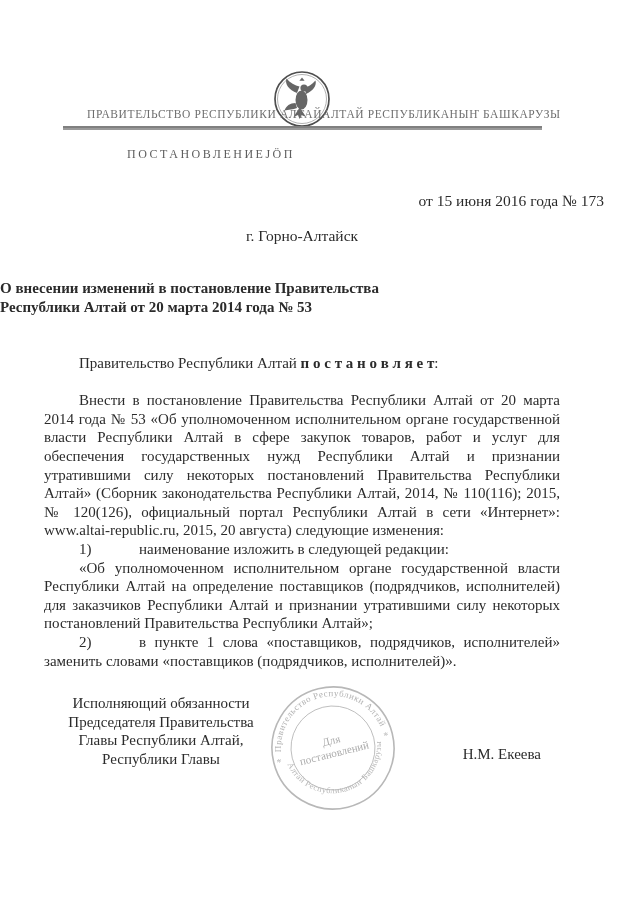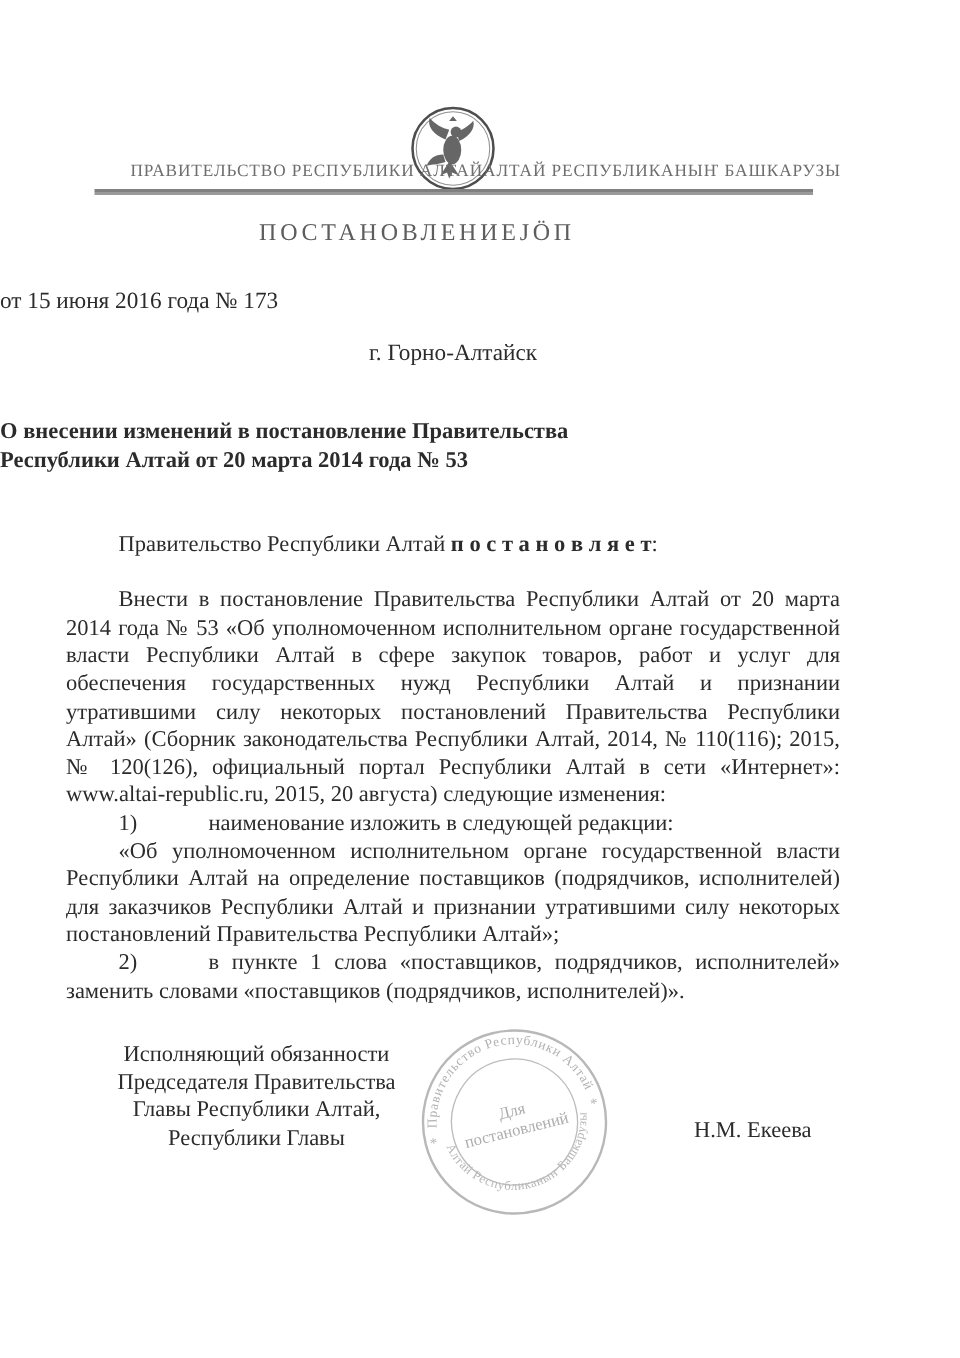--- a/index.html
+++ b/index.html
@@ -32,28 +32,28 @@
     white-space: nowrap;
   }
   .rule {
     position: absolute; top: 126px; left: 63px; right: 62px;
     height: 4px;
     border-top: 2px solid #808080;
     border-bottom: 2.4px solid #9a9a9a;
   }
   .doc-type-row {
     position: absolute; top: 147px; left: 63px; right: 63px;
-    display: flex; justify-content: center;
+    display: flex; justify-content: flex-start;
     padding: 0 112px 0 64px;
     color: #5d5d5d;
-    font-size: 16px; letter-spacing: 2.5px;
+    font-size: 12px; letter-spacing: 2.5px;
   }
 
   
-  .date-line  { text-align: left; margin-top: 18px; font-size: 15.5px; }
+  .date-line  { text-align: right; margin-top: 18px; font-size: 15.5px; }
   .city-line  { text-align: center; margin-top: 17px; font-size: 15.5px; }
   .doc-title  {
     font-weight: bold;
     margin-top: 34px; font-size: 15px; line-height: 19px;
   }
 
   
   .content { padding: 0 44px; }
   .intro {
     margin: 37px 0 0; text-indent: 35px;
@@ -61,21 +61,21 @@
   }
   .intro .emph { font-weight: bold; }
   .para {
     margin: 0; text-align: justify; text-indent: 35px;
     font-size: 15px; line-height: 18.6px;
   }
   .para.first { margin-top: 18.6px; }
   .num { display: inline-block; width: 60px; text-indent: 0; }
 
   
-  .signature { position: absolute; left: 57px; right: 63px; top: 688px; height: 150px; }
+  .signature { position: absolute; left: 47px; right: 63px; top: 688px; height: 150px; }
   .position-block {
     position: absolute; left: 0; top: 6px; width: 228px;
     text-align: center; font-size: 15px; line-height: 18.5px;
   }
   .signer-name { position: absolute; right: 0; top: 58px; font-size: 15px; }
   .stamp {
     position: absolute; left: 220px; top: -6px;
     width: 132px; height: 132px;
     transform: rotate(-14deg);
   }

